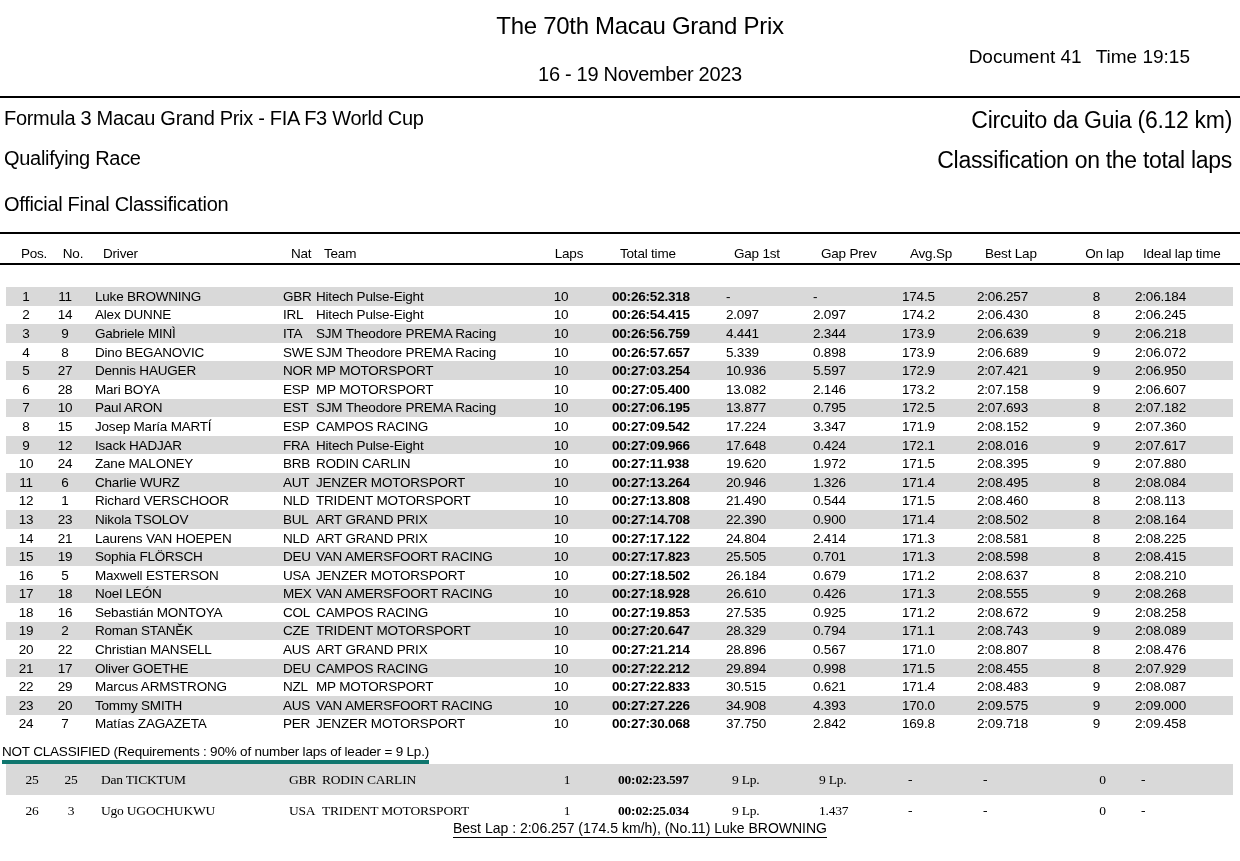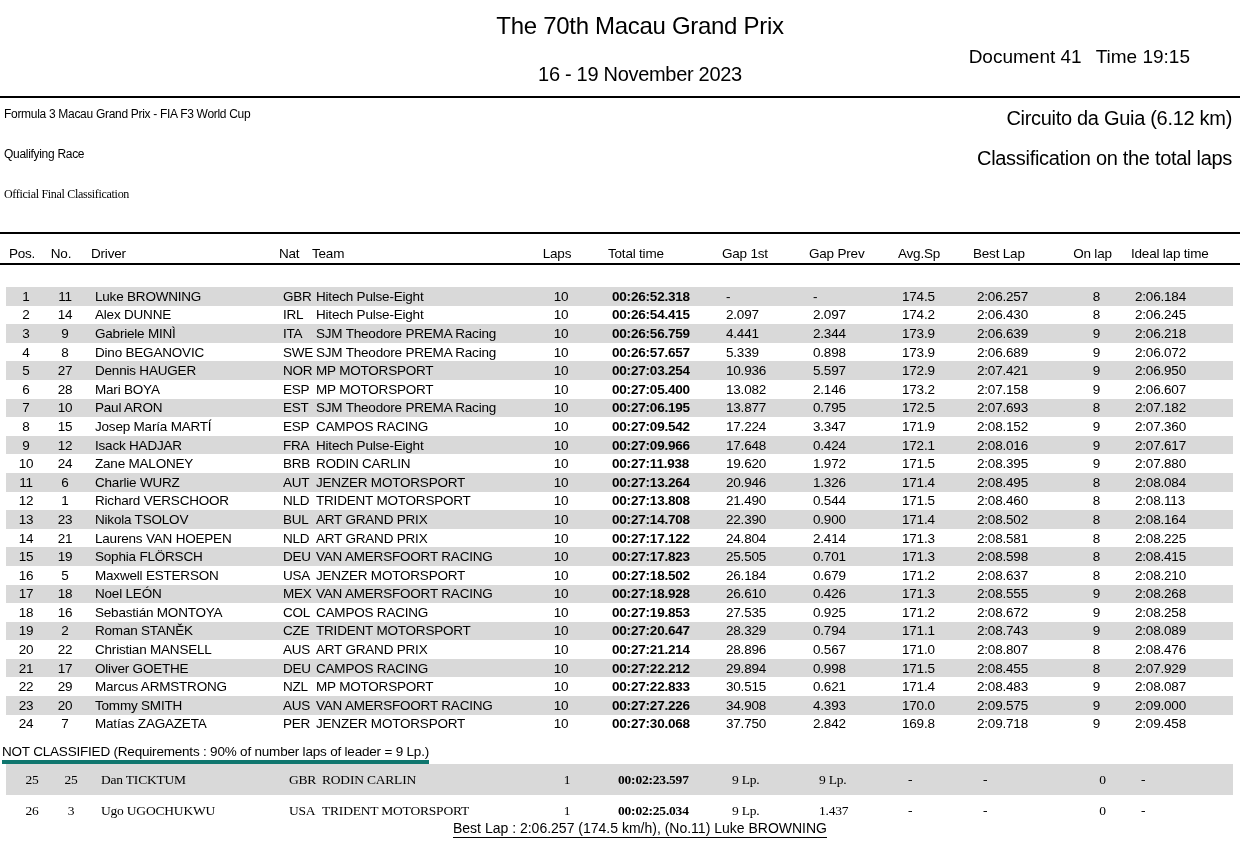--- a/index.html
+++ b/index.html
@@ -12,31 +12,31 @@
   .center{text-align:center;margin-left:20px;}
   
   .title{position:absolute;left:0;width:100%;top:12px;font-size:24px;letter-spacing:-0.3px;}
   .doc-line{position:absolute;top:46px;right:50px;font-size:19px;display:flex;gap:14px;}
   .date-line{position:absolute;left:0;width:100%;top:63px;font-size:20px;letter-spacing:-0.3px;}
   .rule{position:absolute;left:0;width:1240px;height:2px;background:#000;}
   .rule-a{top:96px;}
   .rule-b{top:232px;}
   .rule-c{top:263px;}
   
-  .event-left{position:absolute;left:4px;font-size:12px;letter-spacing:-0.3px;white-space:nowrap;}
-  .event-right{position:absolute;right:8px;font-size:20px;letter-spacing:-0.3px;white-space:nowrap;text-align:right;}
-  .ev-r1{top:107px;} .ev-r2{top:147px;} .ev-r3{top:187px;font-family:Liberation Serif, serif;}
+  .event-left{position:absolute;left:4px;font-size:20px;letter-spacing:-0.3px;white-space:nowrap;}
+  .event-right{position:absolute;right:8px;font-size:23px;letter-spacing:-0.3px;white-space:nowrap;text-align:right;}
+  .ev-r1{top:107px;} .ev-r2{top:147px;} .ev-r3{top:193px;}
   
   .grid-row{
     display:grid;
     grid-template-columns:36px 42px 190px 36px 228px 42px 120px 98px 86px 74px 105px 63px 104px;
     align-items:center;
     font-size:13.5px;letter-spacing:-0.2px;white-space:nowrap;
   }
-  .thead{position:absolute;left:4px;top:244px;width:1224px;height:19px;}
+  .thead{position:absolute;left:16px;top:244px;width:1224px;height:19px;}
   .c0,.c1,.c5,.c11{text-align:center;}
   .c2{padding-left:9px;} .c3{padding-left:7px;} .c4{padding-left:4px;}
   .c6{padding-left:30px;} .c7{padding-left:24px;} .c8{padding-left:13px;}
   .c9{padding-left:16px;} .c10{padding-left:17px;} .c12{padding-left:7px;}
   .rows{position:absolute;left:6px;top:287px;width:1227px;}
   .rows .grid-row{height:18.6px;padding-left:2px;}
   .rows .grid-row:nth-child(odd){background:#d9d9d9;}
   .rows .c6{font-weight:bold;}
   .nc-heading{
     position:absolute;left:2px;top:744px;font-size:13.5px;letter-spacing:-0.2px;

